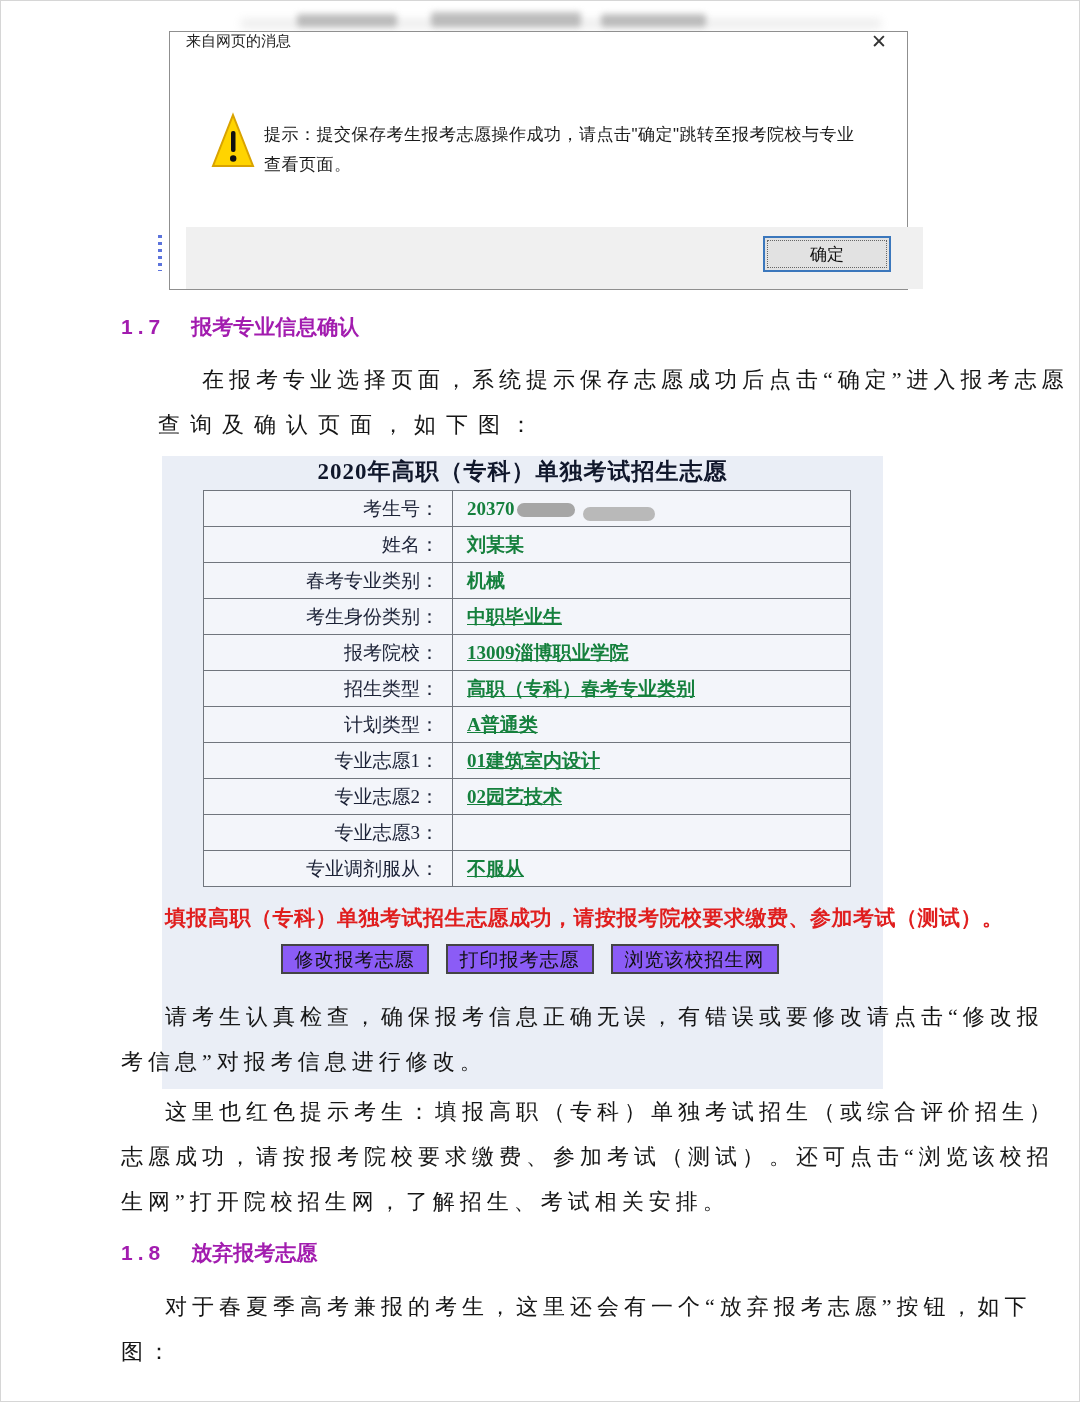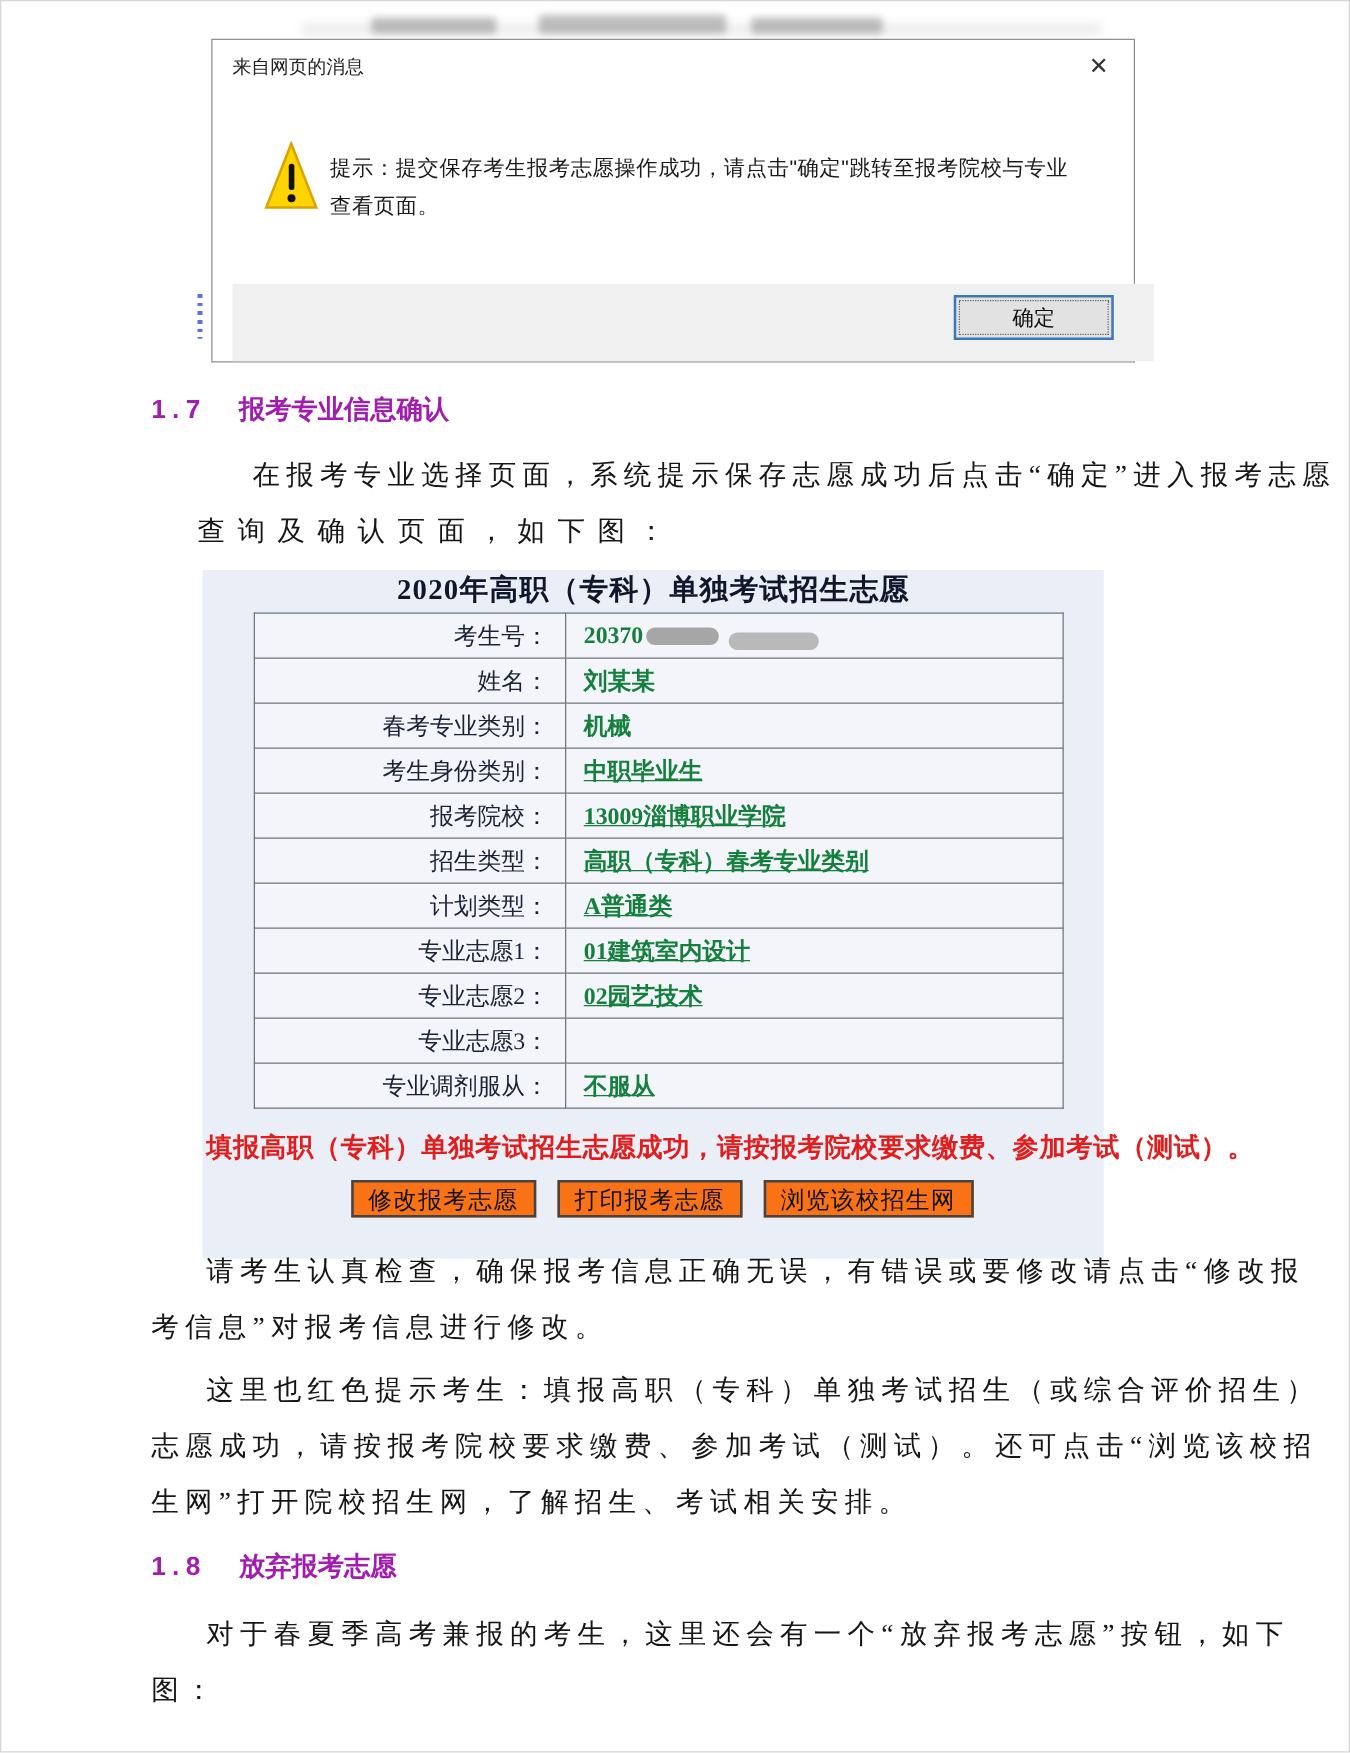--- a/index.html
+++ b/index.html
@@ -12,21 +12,21 @@
   .blur-blob{position:absolute;background:#8d8d8d;filter:blur(3px);opacity:.55;border-radius:3px;}
   .blur-band{position:absolute;background:#9a9a9a;filter:blur(4px);opacity:.18;}
   .speck{position:absolute;width:4px;background:repeating-linear-gradient(180deg,#3f5bd6 0 3px,transparent 3px 7px);opacity:.85;}
 
   
   .dialog{
     position:absolute;left:168px;top:30px;width:737px;height:257px;
     background:#ffffff;border:1px solid #8f8f8f;
     font-family:"Liberation Sans","DejaVu Sans",sans-serif;
   }
-  .dialog-titlebar{height:42px;display:flex;align-items:center;justify-content:space-between;
+  .dialog-titlebar{height:42px;display:flex;justify-content:space-between;
     padding:0 20px 0 16px;font-size:15px;color:#222;}
   .close-icon{font-size:19px;color:#333;line-height:1;}
   .warn-wrap{position:absolute;left:40px;top:80px;width:46px;height:58px;}
   .dialog-msg{position:absolute;left:94px;top:88px;width:606px;font-size:17px;line-height:30px;color:#1a1a1a;letter-spacing:.5px;}
   .dialog-footer{position:absolute;left:16px;bottom:0;width:100%;height:62px;background:#f0f0f0;}
   .ok-button{position:absolute;right:32px;top:9px;width:128px;height:36px;background:#e2e2e2;
     border:2px solid #3b77bc;outline:1px dotted #666;outline-offset:-5px;
     font-family:inherit;font-size:17px;color:#111;}
 
   
@@ -38,35 +38,35 @@
   .para{position:absolute;left:120px;width:860px;font-size:22px;}
   .para .line{height:45px;line-height:45px;letter-spacing:5px;white-space:nowrap;}
   .para .line:first-child{text-indent:2em;}
   #para-intro{top:356px;margin-left:37px;}
   #para-intro .line:last-child{letter-spacing:10px;}
   #para-check{top:993px;}
   #para-rednote{top:1088px;}
   #para-abandon{top:1283px;}
 
   
-  #form-shot{position:absolute;left:161px;top:455px;width:721px;height:551px;background:#eaeef6;}
+  #form-shot{position:absolute;left:161px;top:455px;width:721px;height:633px;background:#eaeef6;}
   .form-title{margin:2px 0 0 0;height:28px;line-height:28px;text-align:center;
     font-size:23px;font-weight:bold;color:#10172b;letter-spacing:1px;}
   .form-table{border-collapse:collapse;margin:4px 16px 0 41px;width:648px;table-layout:fixed;}
   .form-table td{border:1px solid #70757d;height:35px;font-size:19px;background:#f3f5fa;padding:0;}
   .cell-label{width:235px;text-align:right;padding-right:13px !important;color:#1b2136;}
   .cell-value{padding-left:14px !important;font-weight:bold;color:#15803d;}
   .u{text-decoration:underline;}
   .blob{display:inline-block;height:14px;border-radius:7px;vertical-align:middle;}
   .blob-a{width:58px;background:#a6a6a6;margin-left:2px;}
   .blob-b{width:72px;background:#b9b9b9;margin-left:8px;position:relative;top:4px;}
   .notice{margin:17px 0 0 3px;font-size:21px;font-weight:bold;color:#e01e1e;white-space:nowrap;letter-spacing:.5px;}
   .btn-row{margin-top:12px;display:flex;justify-content:center;gap:17px;padding-left:14px;}
   .form-btn{font-family:inherit;font-size:19px;height:30px;padding:1px 12px;
-    background:#f97316;border:2px solid #444;color:#111;letter-spacing:1px;}
+    background:#8b5cf6;border:2px solid #444;color:#111;letter-spacing:1px;}
 </style>
 </head>
 <body>
 
 <div class="blur-band" style="left:240px;top:18px;width:640px;height:9px;"></div>
 <div class="blur-blob" style="left:296px;top:13px;width:100px;height:13px;"></div>
 <div class="blur-blob" style="left:430px;top:11px;width:150px;height:15px;"></div>
 <div class="blur-blob" style="left:600px;top:13px;width:105px;height:13px;"></div>
 <div class="speck" style="left:157px;top:234px;height:36px;"></div>
 <div class="speck" style="left:908px;top:230px;height:34px;"></div>

